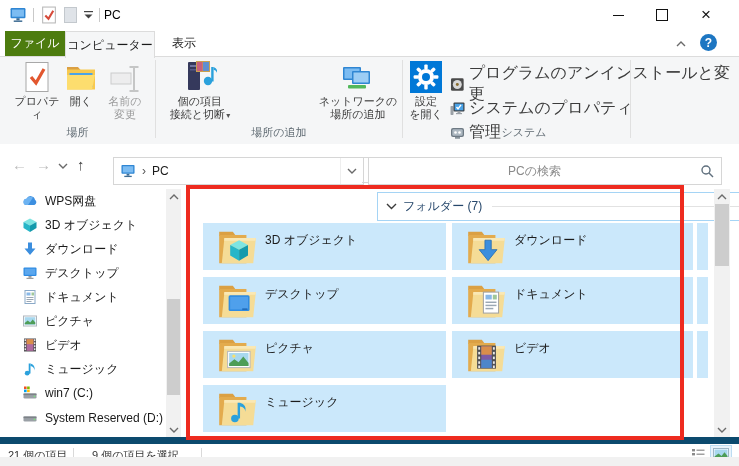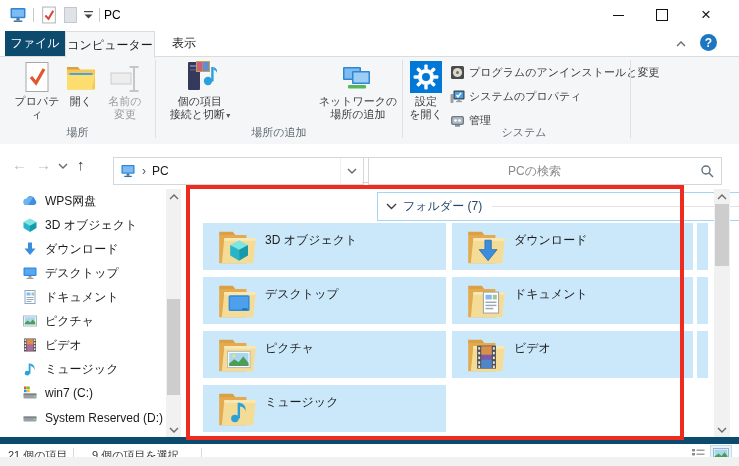--- a/index.html
+++ b/index.html
@@ -12,36 +12,36 @@
   .titlebar{position:absolute;left:0;top:0;width:739px;height:30px;background:#fff;}
   .qat-sep{position:absolute;top:8px;width:1px;height:14px;background:#c9c9c9;}
   .win-title{position:absolute;left:104px;top:8px;font-size:12px;color:#000;}
   .winbtn{position:absolute;top:0;width:44px;height:30px;display:flex;align-items:center;justify-content:center;font-size:14px;color:#111;}
   .min-glyph{width:11px;height:1px;background:#111;}
   .max-glyph{width:10px;height:10px;border:1px solid #111;}
 
   
   .tabrow{position:absolute;left:0;top:30px;width:739px;height:26px;background:#fff;}
   .tab{position:absolute;top:1px;height:25px;display:flex;align-items:center;justify-content:center;font-size:12px;}
-  .tab-file{left:5px;width:60px;background:#0c4a6e;color:#fff;}
+  .tab-file{left:5px;width:60px;background:#4d7c0f;color:#fff;}
   .tab-computer{left:65px;width:88px;background:#f5f6f7;border:1px solid #dcdcdc;border-bottom:none;color:#1a1a1a;z-index:3;height:26px;}
   .tab-view{left:153px;width:62px;color:#1a1a1a;}
   .ribbon-chevron{position:absolute;left:672px;top:6px;width:18px;height:16px;display:flex;align-items:center;justify-content:center;}
   .help-btn{position:absolute;left:700px;top:4px;width:17px;height:17px;border-radius:50%;background:#1d76c2;color:#fff;
             font-size:12px;font-weight:bold;display:flex;align-items:center;justify-content:center;}
 
   
   .ribbon{position:absolute;left:0;top:56px;width:739px;height:87px;background:#f5f6f7;border-top:1px solid #dcdcdc;border-bottom:1px solid #e3e3e3;}
   .rdiv{position:absolute;top:3px;width:1px;height:78px;background:#e0e0e0;}
   .rgroup-label{position:absolute;top:68px;font-size:11px;color:#5f6a72;text-align:center;}
   .rbtn{position:absolute;top:2px;display:flex;flex-direction:column;align-items:center;font-size:11px;color:#3b3b3b;}
   .rbtn .ric{height:34px;display:flex;align-items:flex-end;justify-content:center;}
   .rbtn .rlbl{margin-top:2px;text-align:center;white-space:pre-line;line-height:13px;}
   .rbtn.disabled{opacity:.5;filter:grayscale(1);}
-  .smallbtn{position:absolute;display:flex;align-items:center;gap:4px;font-size:11px;color:#3b3b3b;height:18px;}
+  .smallbtn{position:absolute;display:flex;align-items:center;gap:4px;font-size:16px;color:#3b3b3b;height:18px;margin-top:12px;}
   .caret{font-size:8px;color:#555;margin-left:1px;}
 
   
   .addressrow{position:absolute;left:0;top:144px;width:739px;height:45px;background:#fff;}
   .navglyph{position:absolute;top:12px;font-size:15px;}
   .gray{color:#bcbcbc;} .dark{color:#444;}
   .addrbox{position:absolute;left:113px;top:13px;width:249px;height:26px;background:#fff;border:1px solid #d6d6d6;display:flex;align-items:center;}
   .addr-path{font-size:12px;color:#1a1a1a;margin-left:4px;}
   .addr-crumb{color:#555;font-size:12px;margin:0 2px 0 6px;}
   .addr-right{margin-left:auto;display:flex;align-items:center;height:100%;}

